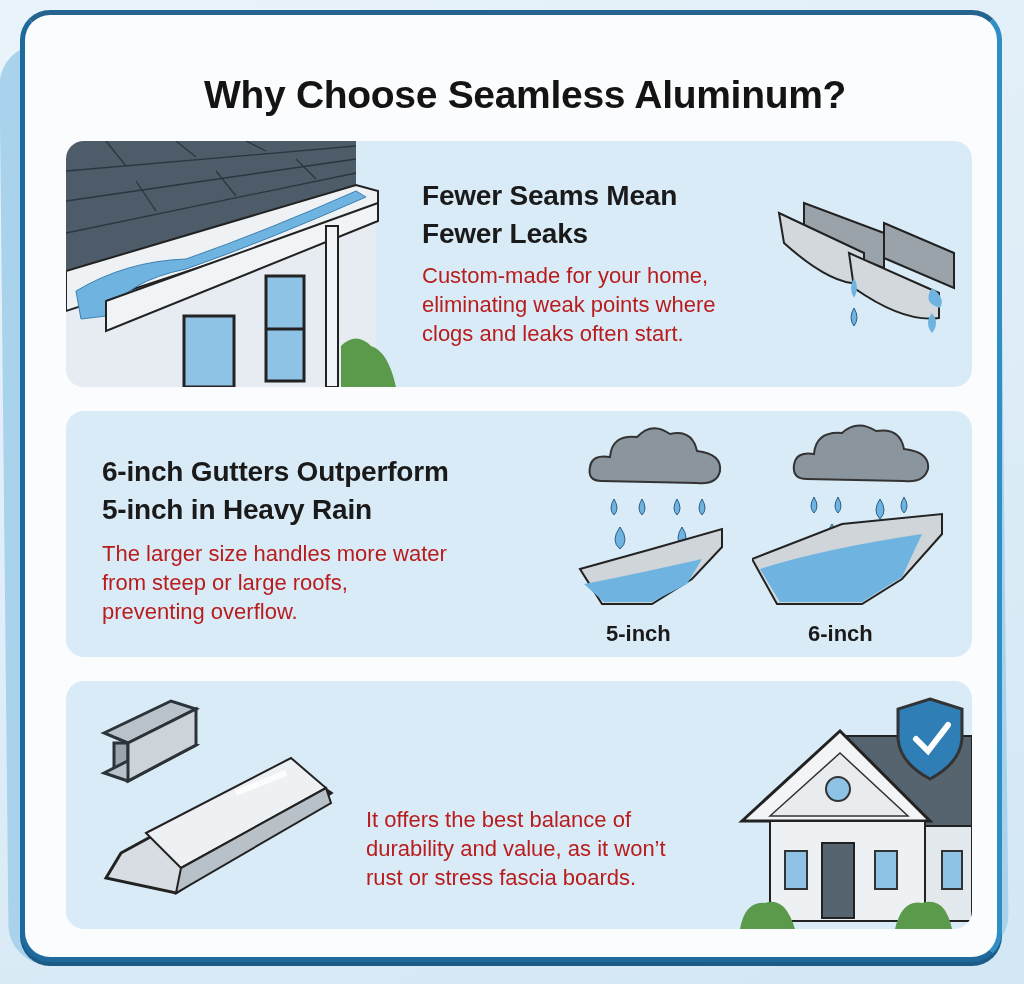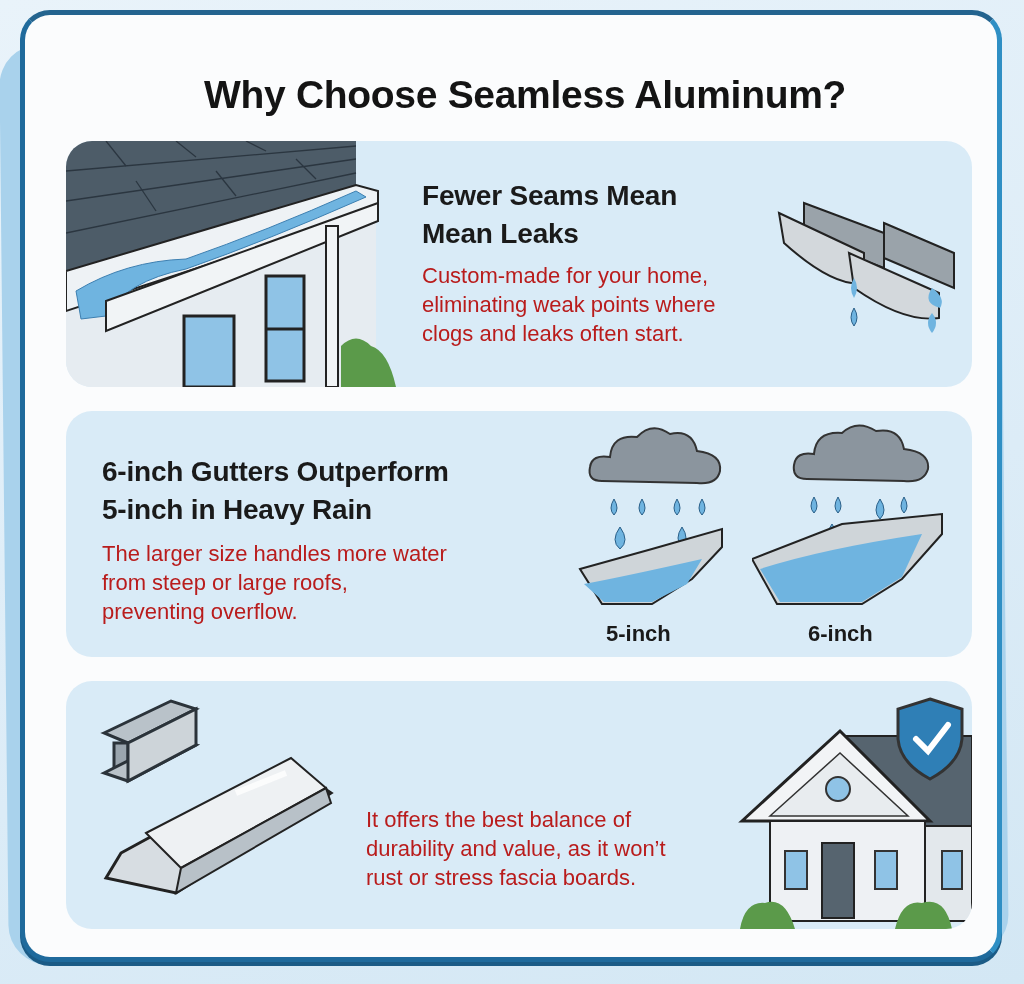--- a/index.html
+++ b/index.html
@@ -21,21 +21,21 @@
     box-shadow: 0 4px 0 #1b5b86;
   }
   .title {
     position: absolute; left: 0; right: 0; top: 58px;
     text-align: center; font-size: 39px; font-weight: bold; color: #141414;
     letter-spacing: -0.3px;
     padding-left: 28px;
   }
   .panel {
     position: absolute; left: 66px; width: 906px;
-    background: #d9ebf7; border-radius: 26px; overflow: hidden;
+    background: #d9ebf7; border-radius: 18px; overflow: hidden;
   }
   .p1 { top: 141px; height: 246px; }
   .p2 { top: 411px; height: 246px; }
   .p3 { top: 681px; height: 248px; }
   .heading { position: absolute; font-size: 28px; font-weight: bold; color: #1a1a1a; line-height: 38px; letter-spacing: -0.2px; }
   .body { position: absolute; font-size: 22px; color: #b91c1c; line-height: 29px; }
   .label { position: absolute; font-size: 22px; font-weight: bold; color: #1a1a1a; }
   svg { position: absolute; }
 </style>
 </head>
@@ -66,21 +66,21 @@
     <path d="M10,150 Q60,120 120,118 Q200,90 290,50 L300,56 Q200,100 120,128 Q60,140 40,175 L15,178 Z" fill="#6fb4e0" stroke="#3d7fb0" stroke-width="1"></path>
     <polygon points="40,160 312,62 312,80 40,190" fill="#f1f4f6" stroke="#222" stroke-width="2"></polygon>
     <rect x="260" y="85" width="12" height="161" fill="#f1f4f6" stroke="#222" stroke-width="2"></rect>
     <rect x="118" y="175" width="50" height="71" fill="#8fc3e6" stroke="#222" stroke-width="3"></rect>
     <rect x="200" y="135" width="38" height="105" fill="#8fc3e6" stroke="#222" stroke-width="3"></rect>
     <line x1="200" y1="188" x2="238" y2="188" stroke="#222" stroke-width="3"></line>
     <path d="M275,246 L275,205 Q290,190 305,205 Q322,210 330,246 Z" fill="#5b9a4a"></path>
   </svg>
   <div class="heading" style="left:356px;top:36px;">
     <div>Fewer Seams Mean</div>
-    <div>Mean Leaks</div>
+    <div>Fewer Leaks</div>
   </div>
   <div class="body" style="left:356px;top:120px;">
     <div>Custom-made for your home,</div>
     <div>eliminating weak points where</div>
     <div>clogs and leaks often start.</div>
   </div>
   <svg style="left:708px;top:52px" width="190" height="150" viewBox="0 0 190 150">
     <polygon points="30,10 110,40 110,75 30,45" fill="#9aa3aa" stroke="#222" stroke-width="2"></polygon>
     <polygon points="110,30 180,60 180,95 110,65" fill="#9aa3aa" stroke="#222" stroke-width="2"></polygon>
     <path d="M5,20 L90,60 L90,90 Q60,95 10,50 Z" fill="#d3d8dc" stroke="#222" stroke-width="2"></path>

